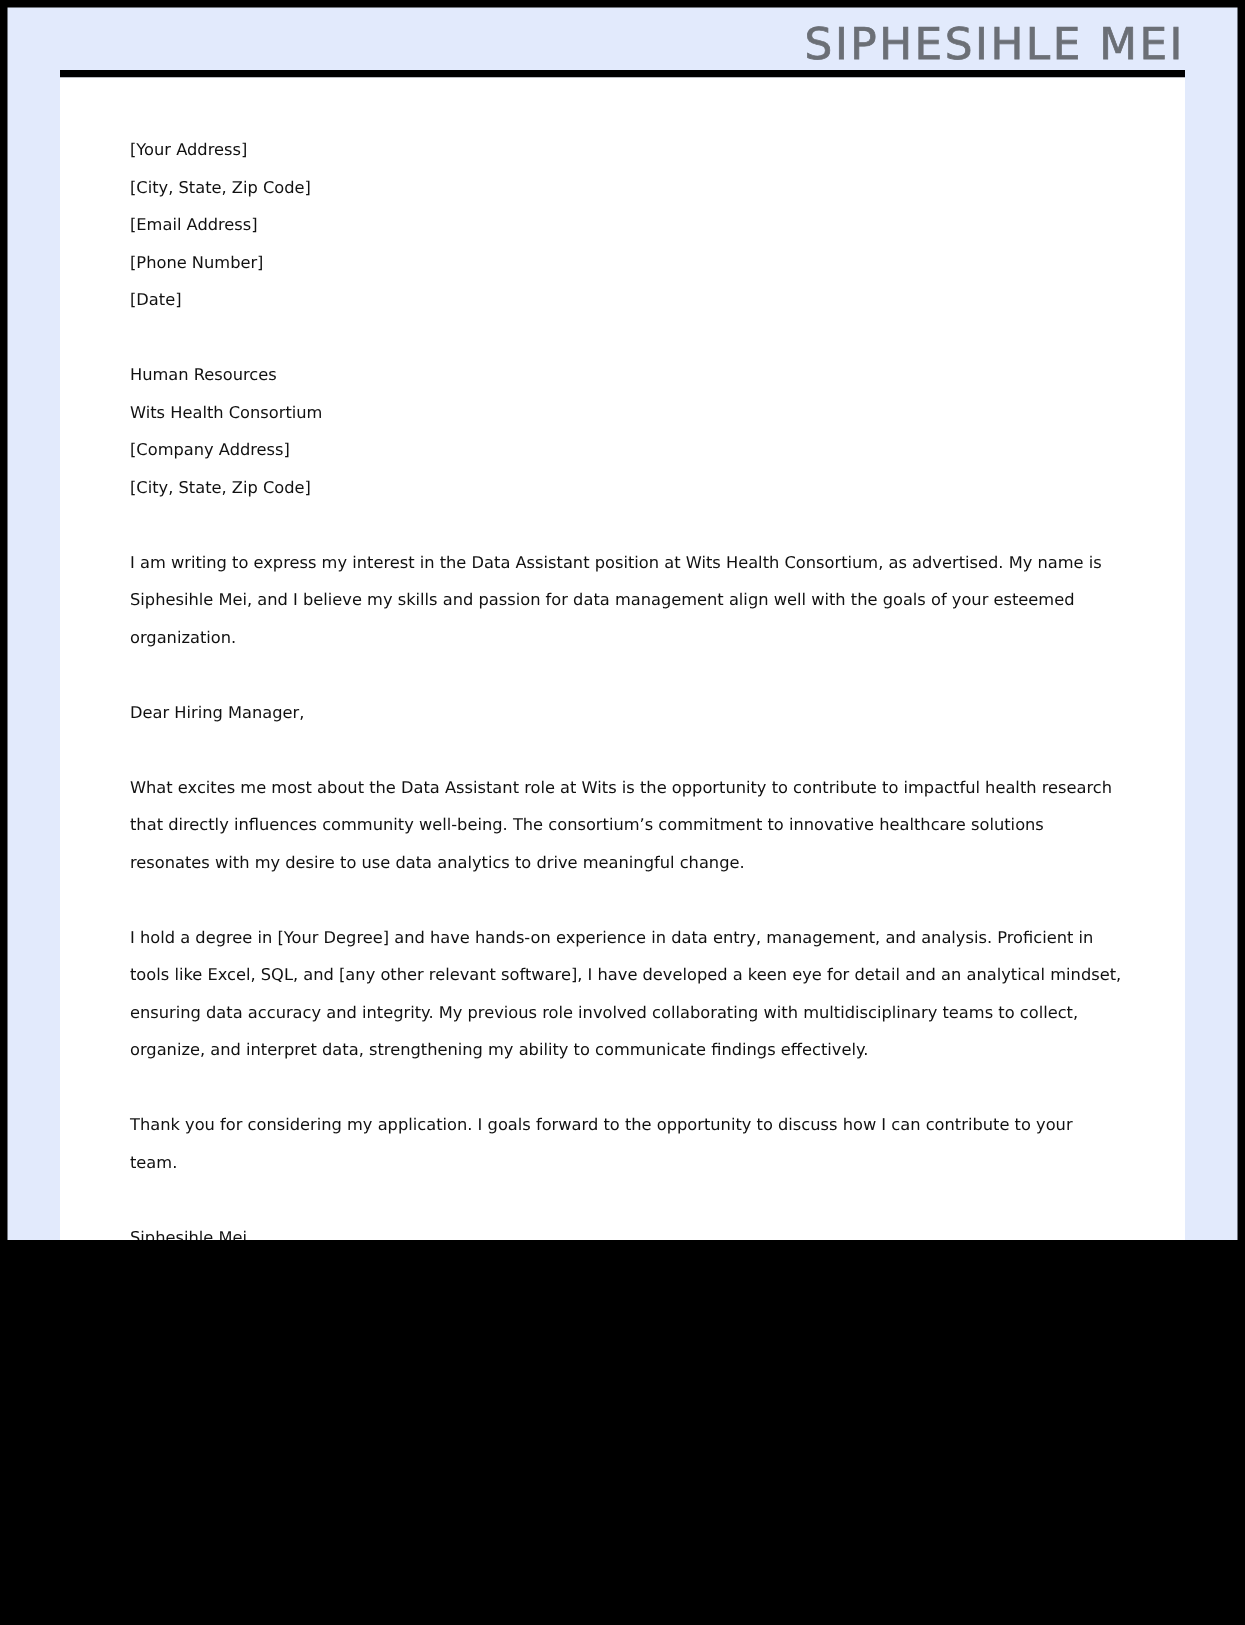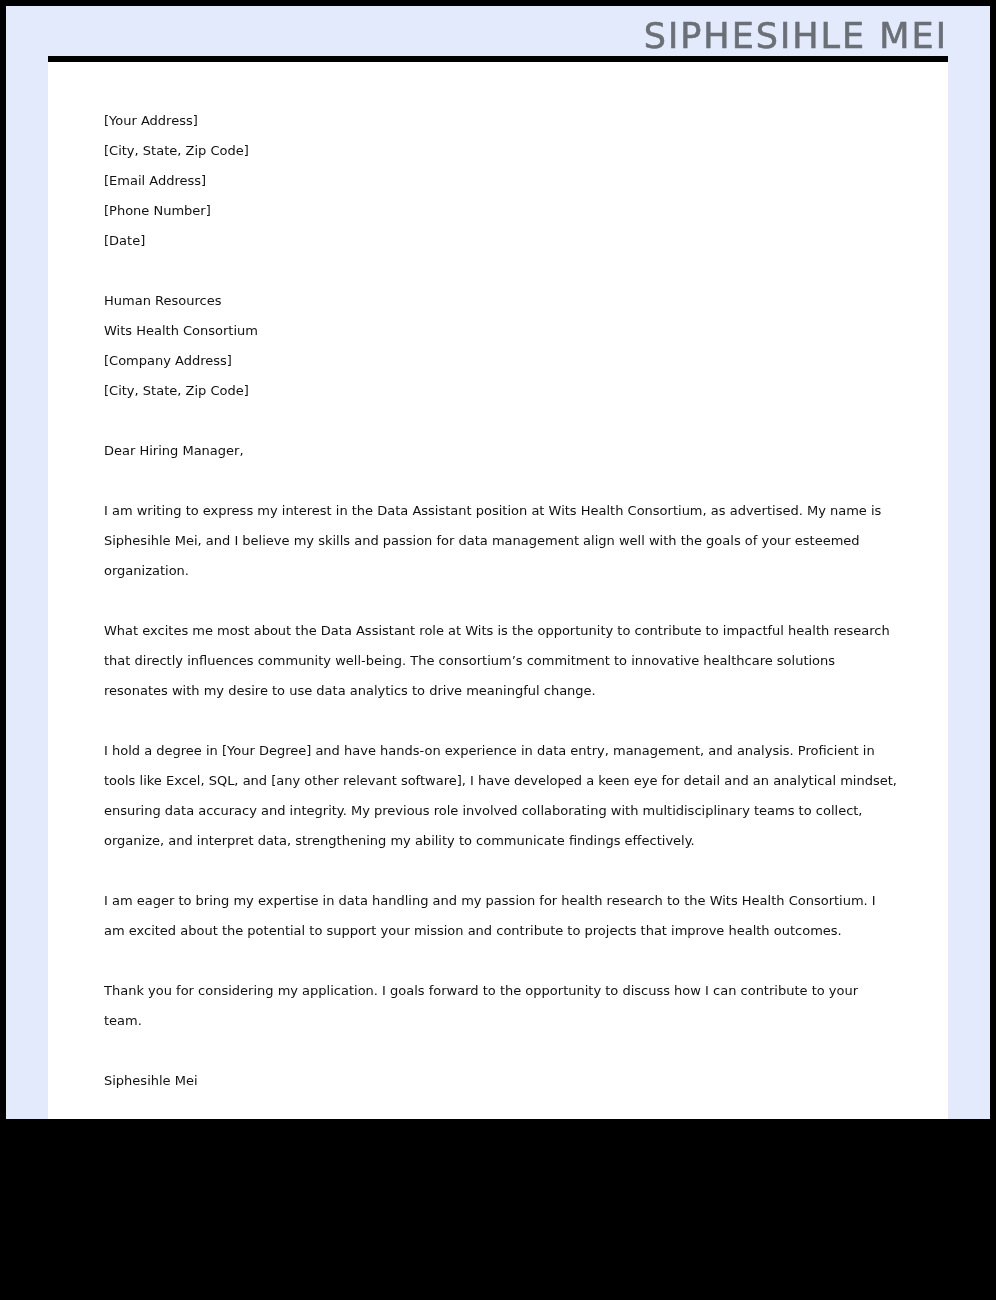--- a/index.html
+++ b/index.html
@@ -11,21 +11,21 @@
     height: 1300px;
     background: #000000;
     font-family: "DejaVu Sans", sans-serif;
     overflow: hidden;
   }
   .page {
     position: absolute;
     left: 6px;
     top: 6px;
     width: 984px;
-    height: 1113px;
+    height: 986px;
     background: #e2eafc;
     box-sizing: border-box;
     overflow: hidden;
   }
   .header {
     position: absolute;
     left: 0;
     top: 0;
     width: 984px;
     height: 52px;
@@ -108,25 +108,24 @@
     <div class="body-text">
       <p class="block">[Your Address]
 [City, State, Zip Code]
 [Email Address]
 [Phone Number]
 [Date]</p>
       <p class="block">Human Resources
 Wits Health Consortium
 [Company Address]
 [City, State, Zip Code]</p>
+      <p class="block">I am writing to express my interest in the Data Assistant position at Wits Health Consortium, as advertised. My name is Siphesihle Mei, and I believe my skills and passion for data management align well with the goals of your esteemed organization.</p>
       <p class="block">Dear Hiring Manager,</p>
-      <p class="block">I am writing to express my interest in the Data Assistant position at Wits Health Consortium, as advertised. My name is Siphesihle Mei, and I believe my skills and passion for data management align well with the goals of your esteemed organization.</p>
       <p class="block">What excites me most about the Data Assistant role at Wits is the opportunity to contribute to impactful health research that directly influences community well-being. The consortium’s commitment to innovative healthcare solutions resonates with my desire to use data analytics to drive meaningful change.</p>
       <p class="block">I hold a degree in [Your Degree] and have hands-on experience in data entry, management, and analysis. Proficient in tools like Excel, SQL, and [any other relevant software], I have developed a keen eye for detail and an analytical mindset, ensuring data accuracy and integrity. My previous role involved collaborating with multidisciplinary teams to collect, organize, and interpret data, strengthening my ability to communicate findings effectively.</p>
-      <p class="block">I am eager to bring my expertise in data handling and my passion for health research to the Wits Health Consortium. I am excited about the potential to support your mission and contribute to projects that improve health outcomes.</p>
       <p class="block">Thank you for considering my application. I goals forward to the opportunity to discuss how I can contribute to your team.</p>
       <p class="sign-name">Siphesihle Mei</p>
     </div>
     <div class="watermark">Lazyapply.com</div>
   </div>
 
   <div class="date-line">05-05-2025</div>
 
 </div>
 

